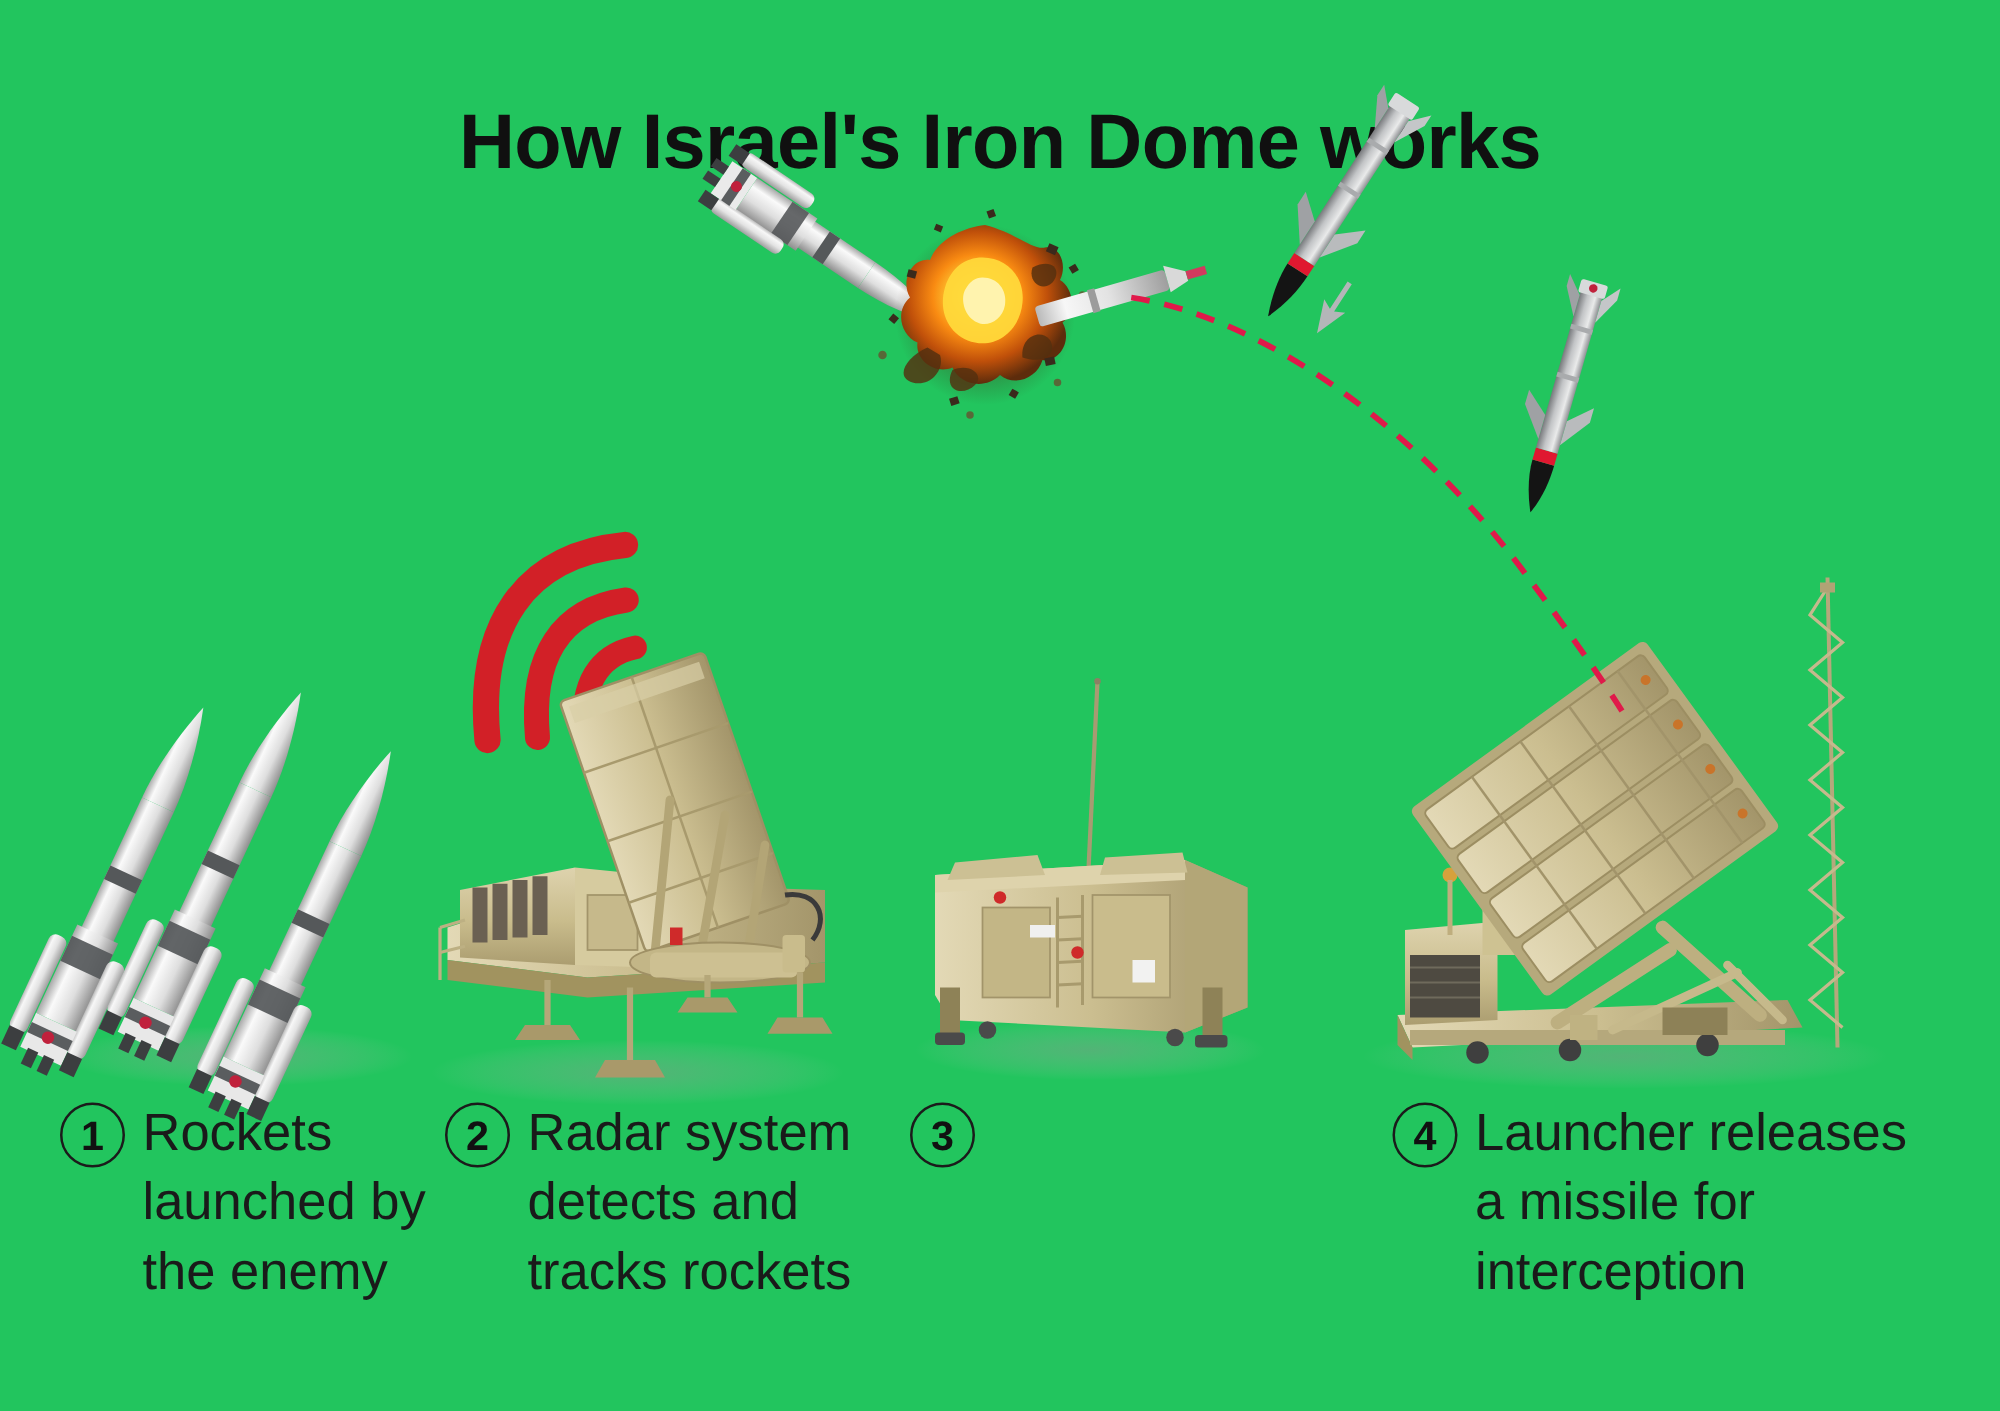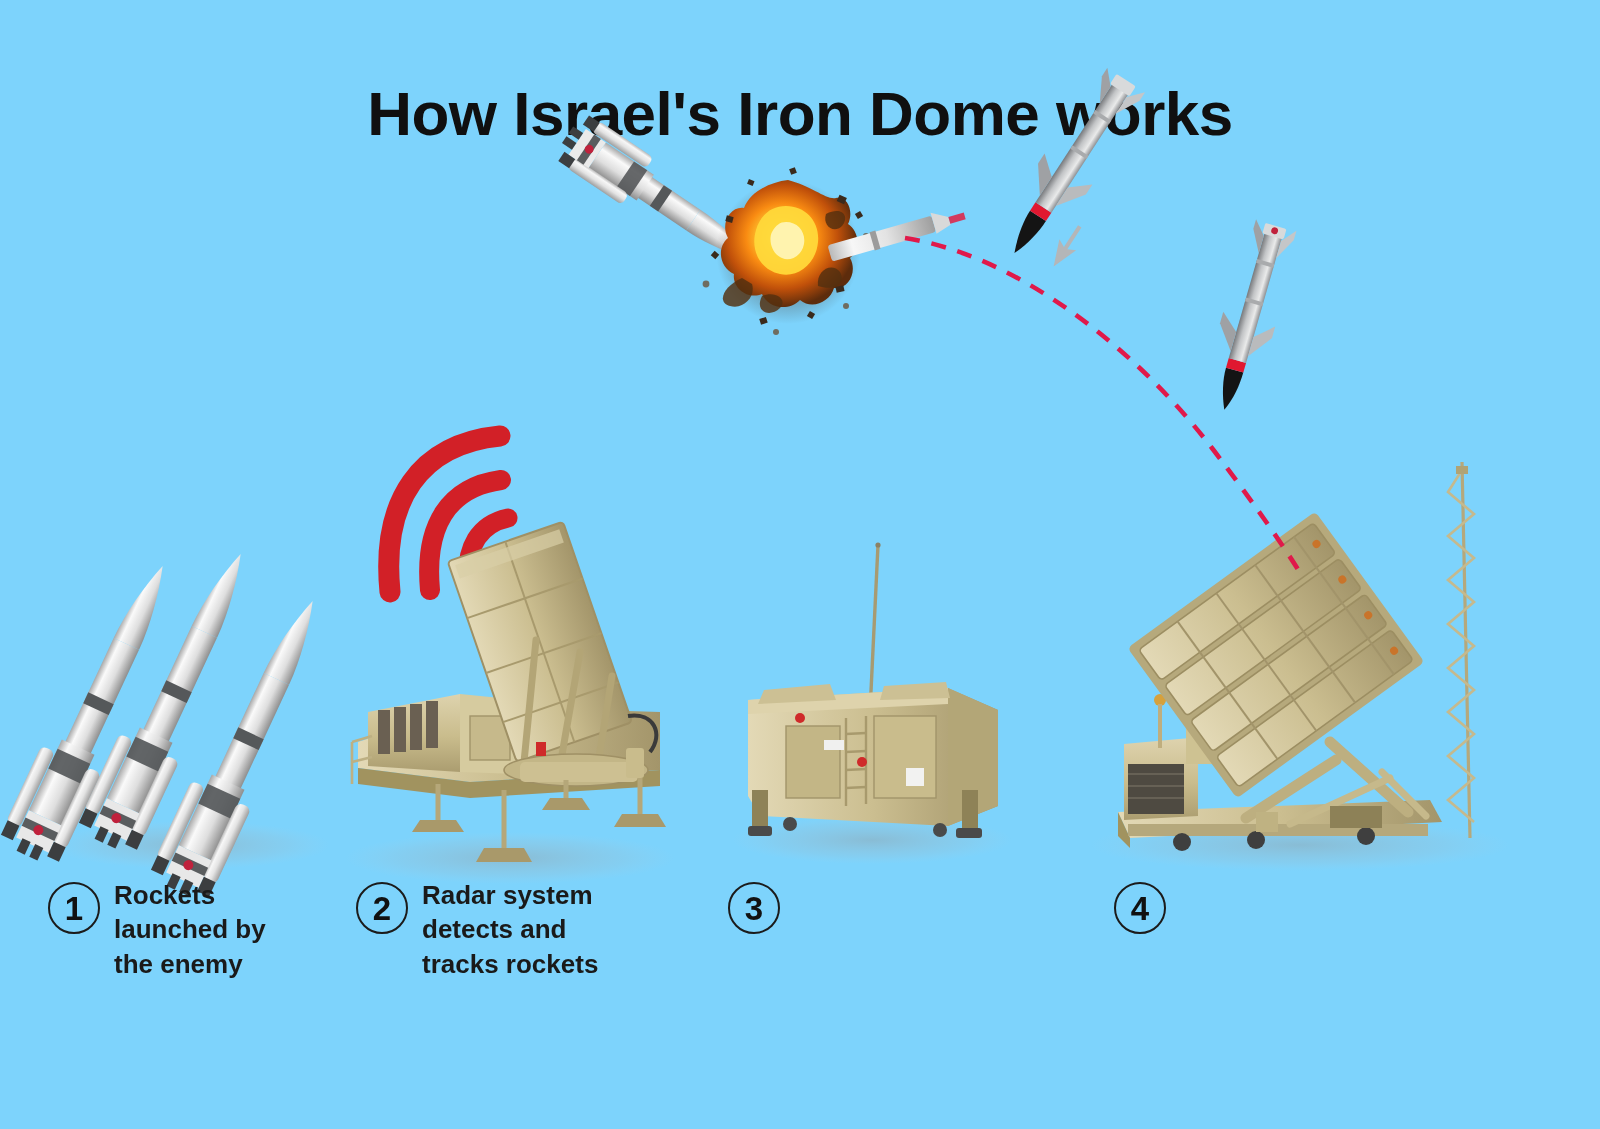--- a/index.html
+++ b/index.html
@@ -4,21 +4,21 @@
 <style>
   html, body {
     margin: 0;
     padding: 0;
     background: #e7e7e7;
   }
   #canvas {
     position: relative;
     width: 1600px;
     height: 1129px;
-    background: #7dd3fc;
+    background: #22c55e;
     overflow: hidden;
     font-family: "Liberation Sans", sans-serif;
     -webkit-font-smoothing: antialiased;
   }
 
   
   #title {
     position: absolute;
     left: 0;
     top: 78px;
@@ -67,24 +67,24 @@
     align-items: center;
     justify-content: center;
     font-size: 33px;
     font-weight: 700;
     color: #111;
     line-height: 1;
     margin-top: 4px;
     box-sizing: border-box;
   }
   .cap-text {
-    font-size: 26px;
+    font-size: 42px;
     line-height: 1.32;
     color: #1a1a1a;
-    font-weight: 700;
+    font-weight: 400;
     white-space: pre-line;
   }
 
   .c1 { left: 48px;   width: 300px; }
   .c2 { left: 356px;  width: 330px; }
   .c3 { left: 728px;  width: 340px; }
   .c4 { left: 1114px; width: 420px; }
 </style>
 </head>
 <body>
@@ -511,16 +511,19 @@
 detects and
 tracks rockets</div>
     </div>
 
     <div class="caption c3">
       <div class="cap-circle">3</div>
     </div>
 
     <div class="caption c4">
       <div class="cap-circle">4</div>
+      <div class="cap-text">Launcher releases
+a missile for
+interception</div>
     </div>
 
   </div>
 </div>
 
 </body></html>

